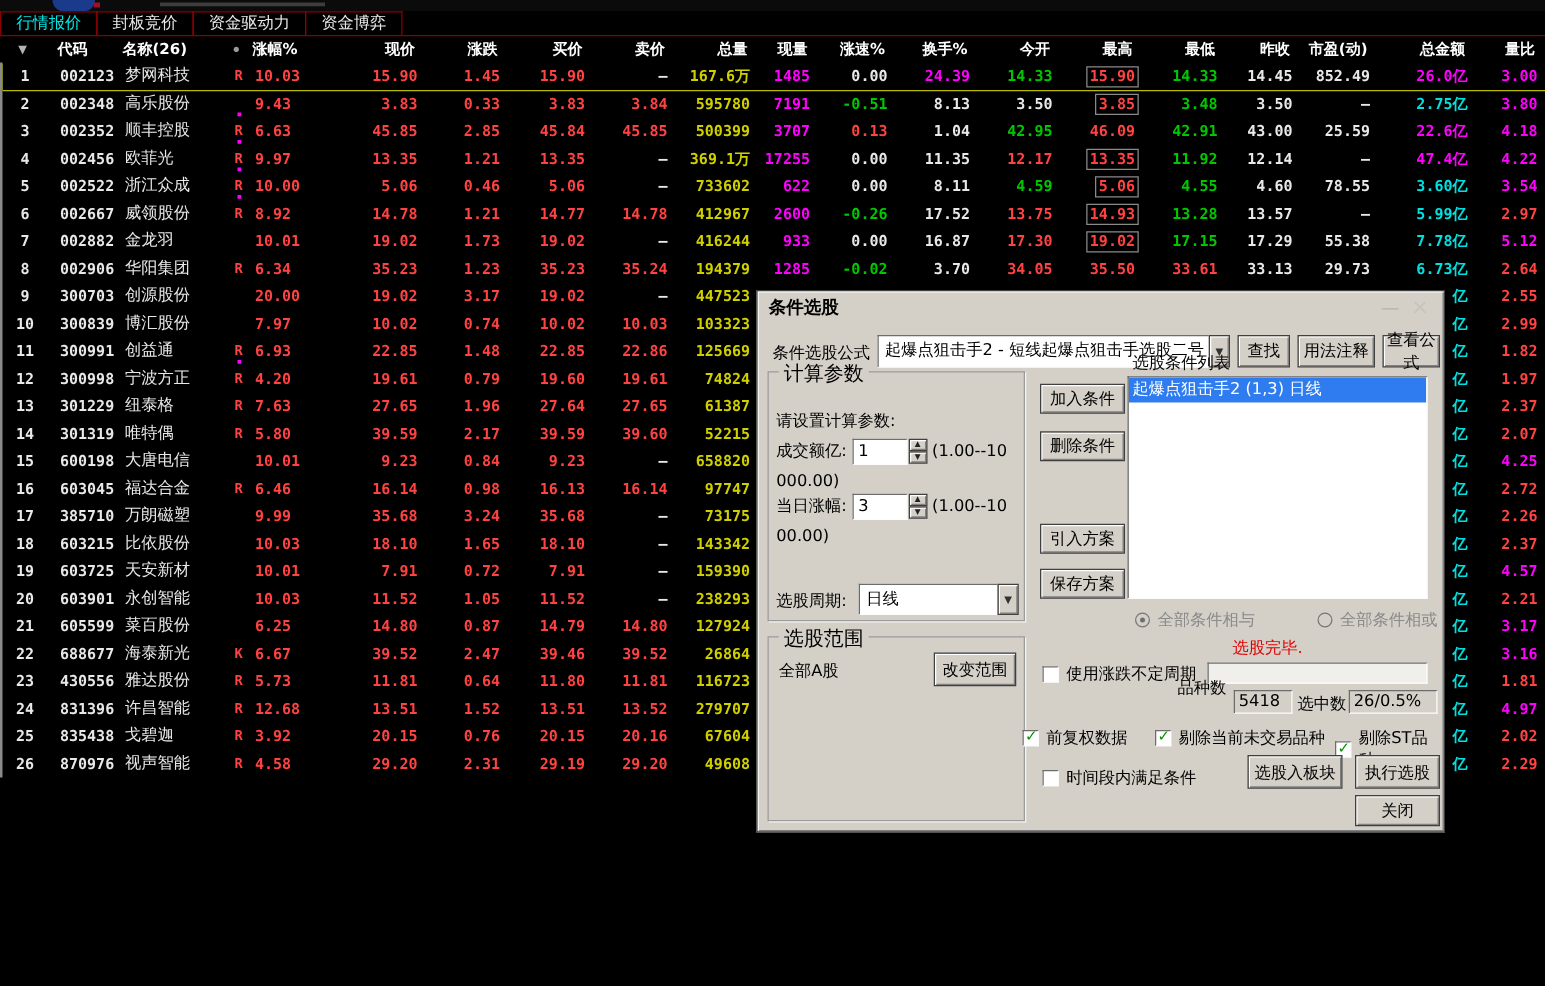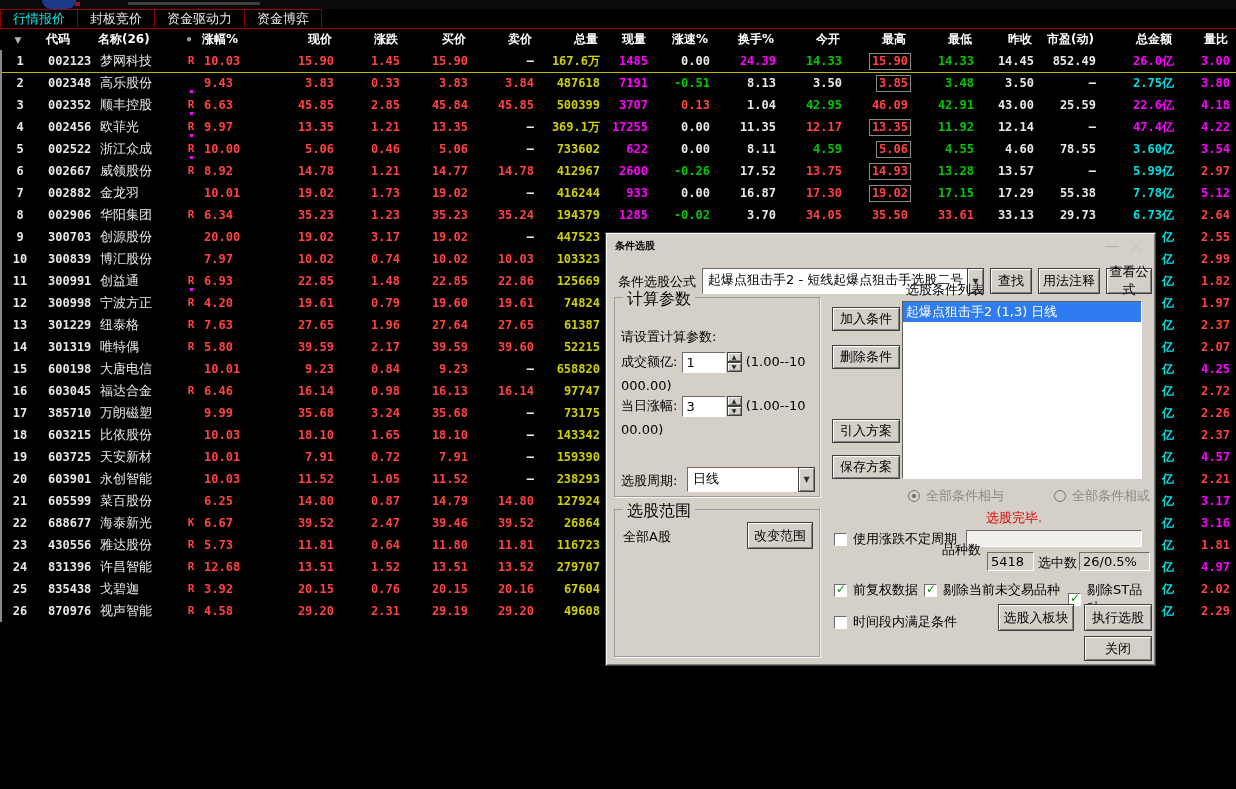--- a/index.html
+++ b/index.html
@@ -55,21 +55,21 @@
   .mg{color:#ff00ff;} .cy{color:#00e0e0;}
   .boxed{display:inline-block;border:1px solid #8a8a8a;padding:0 2px;line-height:15px;margin-right:-3px;}
   .fl .dotwrap{position:relative;display:inline-block;}
   .fl .dotwrap.dot::before{content:"";position:absolute;left:2px;top:-4px;width:3px;height:3px;background:#ff00ff;}
   
   .dlg{position:absolute;left:605px;top:232px;width:549px;height:432px;background:#d4d0c8;
        border:1px solid #404040;box-shadow:inset 1px 1px 0 #ffffff,inset -1px -1px 0 #808080;
        font-size:13px;color:#000;}
   .dlg *{box-sizing:border-box;}
   .titlebar{position:absolute;left:0;top:0;width:100%;height:26px;line-height:26px;}
-  .title{position:absolute;left:9px;top:0;font-weight:700;font-size:10px;}
+  .title{position:absolute;left:9px;top:0;font-weight:700;font-size:14px;}
   .winbtn{position:absolute;top:0;width:18px;text-align:center;font-size:15px;color:#b7b3ab;}
   .minb{right:34px;} .clsb{right:10px;font-size:17px;color:#c8c4bc;}
   .lbl{position:absolute;white-space:nowrap;}
   .btn{position:absolute;background:#d4d0c8;border:1px solid #404040;
        box-shadow:inset 1px 1px 0 #ffffff,inset -1px -1px 0 #808080;
        text-align:center;font-size:13px;color:#000;display:flex;align-items:center;justify-content:center;}
   .combo{position:absolute;display:flex;}
   .combo .cval{flex:1;background:#fff;border-top:1px solid #6d6d6d;border-left:1px solid #6d6d6d;
         border-bottom:1px solid #fdfdfd;padding:2px 4px 0 5px;white-space:nowrap;overflow:hidden;font-size:13px;}
   .carr{width:17px;background:#d4d0c8;border:1px solid #404040;
@@ -166,21 +166,21 @@
       <div class="trow">
         <span class="cell c0 num wh">2</span>
         <span class="cell c1 num wh">002348</span>
         <span class="cell c2 cn wh">高乐股份</span>
         <span class="cell c3 fl wh"></span>
         <span class="cell c4 num rd">9.43</span>
         <span class="cell c5 num rd">3.83</span>
         <span class="cell c6 num rd">0.33</span>
         <span class="cell c7 num rd">3.83</span>
         <span class="cell c8 num rd">3.84</span>
-        <span class="cell c9 num yl">487618</span>
+        <span class="cell c9 num yl">595780</span>
         <span class="cell c10 num mg">7191</span>
         <span class="cell c11 num gn">-0.51</span>
         <span class="cell c12 num wh">8.13</span>
         <span class="cell c13 num wh">3.50</span>
         <span class="cell c14 num rd"><span class="boxed">3.85</span></span>
         <span class="cell c15 num gn">3.48</span>
         <span class="cell c16 num wh">3.50</span>
         <span class="cell c17 num wh">—</span>
         <span class="cell c18 num cy">2.75亿</span>
         <span class="cell c19 num mg">3.80</span>
@@ -781,21 +781,21 @@
       <span class="cbox"></span>
       <span>使用涨跌不定周期</span>
     </div>
     <div class="field" style="left:360px;top:297px;width:176px;height:17px;background:#f0efec;"></div>
 
     <span class="lbl" style="left:336px;top:308px;">品种数</span>
     <div class="field" style="left:381px;top:319px;width:47px;height:19px;">5418</div>
     <span class="lbl" style="left:432px;top:321px;">选中数</span>
     <div class="field" style="left:473px;top:319px;width:71px;height:19px;">26/0.5%</div>
 
-    <div class="cbrow" style="left:228px;top:348px;">
+    <div class="cbrow" style="left:212px;top:348px;">
       <span class="cbox on"></span>
       <span>前复权数据</span>
     </div>
     <div class="cbrow" style="left:318px;top:348px;">
       <span class="cbox on"></span>
       <span>剔除当前未交易品种</span>
     </div>
     <div class="cbrow" style="left:462px;top:348px;">
       <span class="cbox on"></span>
       <span>剔除ST品种</span>

